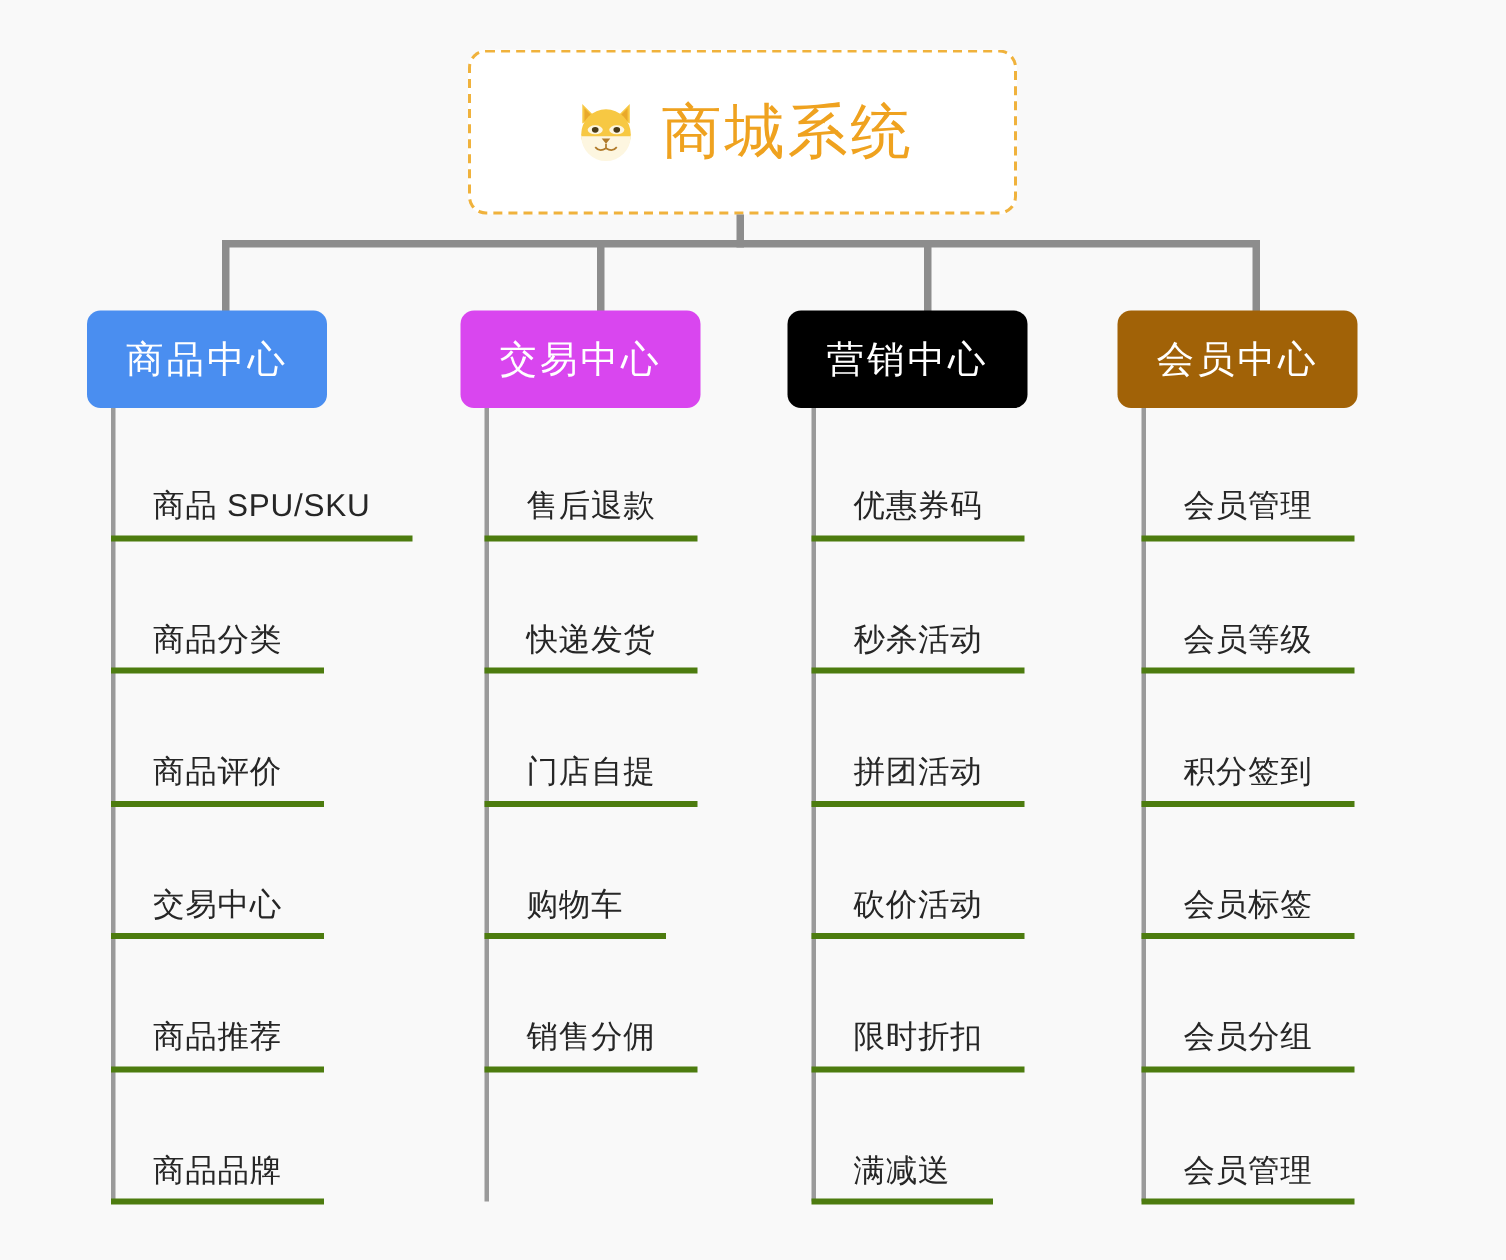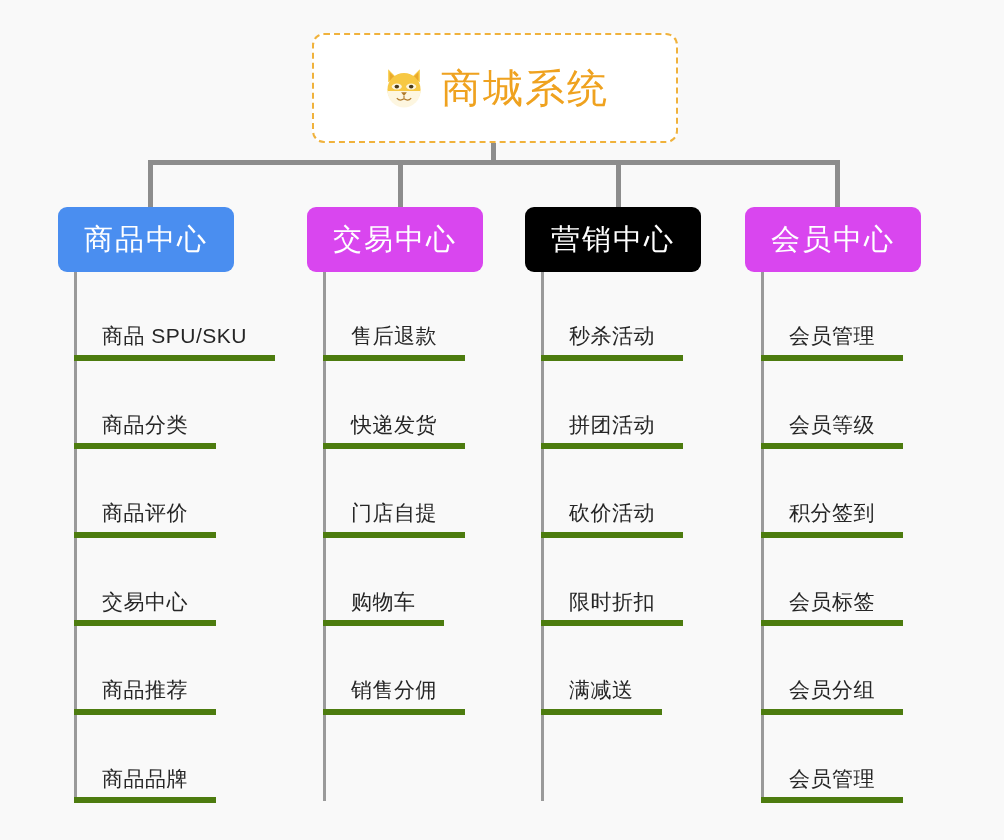--- a/index.html
+++ b/index.html
@@ -89,21 +89,21 @@
   .column.col3 { left: 745px; }
 
   .cat-header {
     display: inline-flex;
     align-items: center;
     justify-content: center;
     height: 65px;
     padding: 0 26px;
     border-radius: 9px;
     color: #ffffff;
-    font-size: 29px;
+    font-size: 25px;
     letter-spacing: 2px;
     white-space: nowrap;
   }
 
   
   .trunk {
     position: absolute;
     left: 16px;
     top: 65px;
     width: 3px;
@@ -124,21 +124,21 @@
   .leaf-item {
     position: relative;
     height: 88.5px;
     display: flex;
     align-items: flex-end;
   }
   .leaf-inner {
     position: relative;
     display: inline-block;
     padding: 0 28px 7px 28px;
-    border-bottom: 6px solid #4d7c0f;
+    border-bottom: 4px solid #4d7c0f;
     margin-left: 0;
   }
   .leaf-label {
     font-size: 21px;
     color: #262626;
     white-space: nowrap;
     letter-spacing: 0.5px;
     line-height: 1.1;
   }
 </style>
@@ -219,39 +219,42 @@
           <span class="leaf-inner"><span class="leaf-label">销售分佣</span></span>
         </li>
     </ul>
   </div>
 
   <div class="column col2">
     <div class="cat-header" style="background-color: #000000;">营销中心</div>
     <div class="trunk"></div>
     <ul class="leaf-list">
       <li class="leaf-item">
+          <span class="leaf-inner"><span class="leaf-label">优惠券码</span></span>
+        </li>
+      <li class="leaf-item">
           <span class="leaf-inner"><span class="leaf-label">秒杀活动</span></span>
         </li>
       <li class="leaf-item">
           <span class="leaf-inner"><span class="leaf-label">拼团活动</span></span>
         </li>
       <li class="leaf-item">
           <span class="leaf-inner"><span class="leaf-label">砍价活动</span></span>
         </li>
       <li class="leaf-item">
           <span class="leaf-inner"><span class="leaf-label">限时折扣</span></span>
         </li>
       <li class="leaf-item">
           <span class="leaf-inner"><span class="leaf-label">满减送</span></span>
         </li>
     </ul>
   </div>
 
   <div class="column col3">
-    <div class="cat-header" style="background-color: #d946ef; text-align: center;">会员中心</div>
+    <div class="cat-header" style="background-color: #a16207; text-align: center;">会员中心</div>
     <div class="trunk"></div>
     <ul class="leaf-list">
       <li class="leaf-item">
           <span class="leaf-inner"><span class="leaf-label">会员管理</span></span>
         </li>
       <li class="leaf-item">
           <span class="leaf-inner"><span class="leaf-label">会员等级</span></span>
         </li>
       <li class="leaf-item">
           <span class="leaf-inner"><span class="leaf-label">积分签到</span></span>

